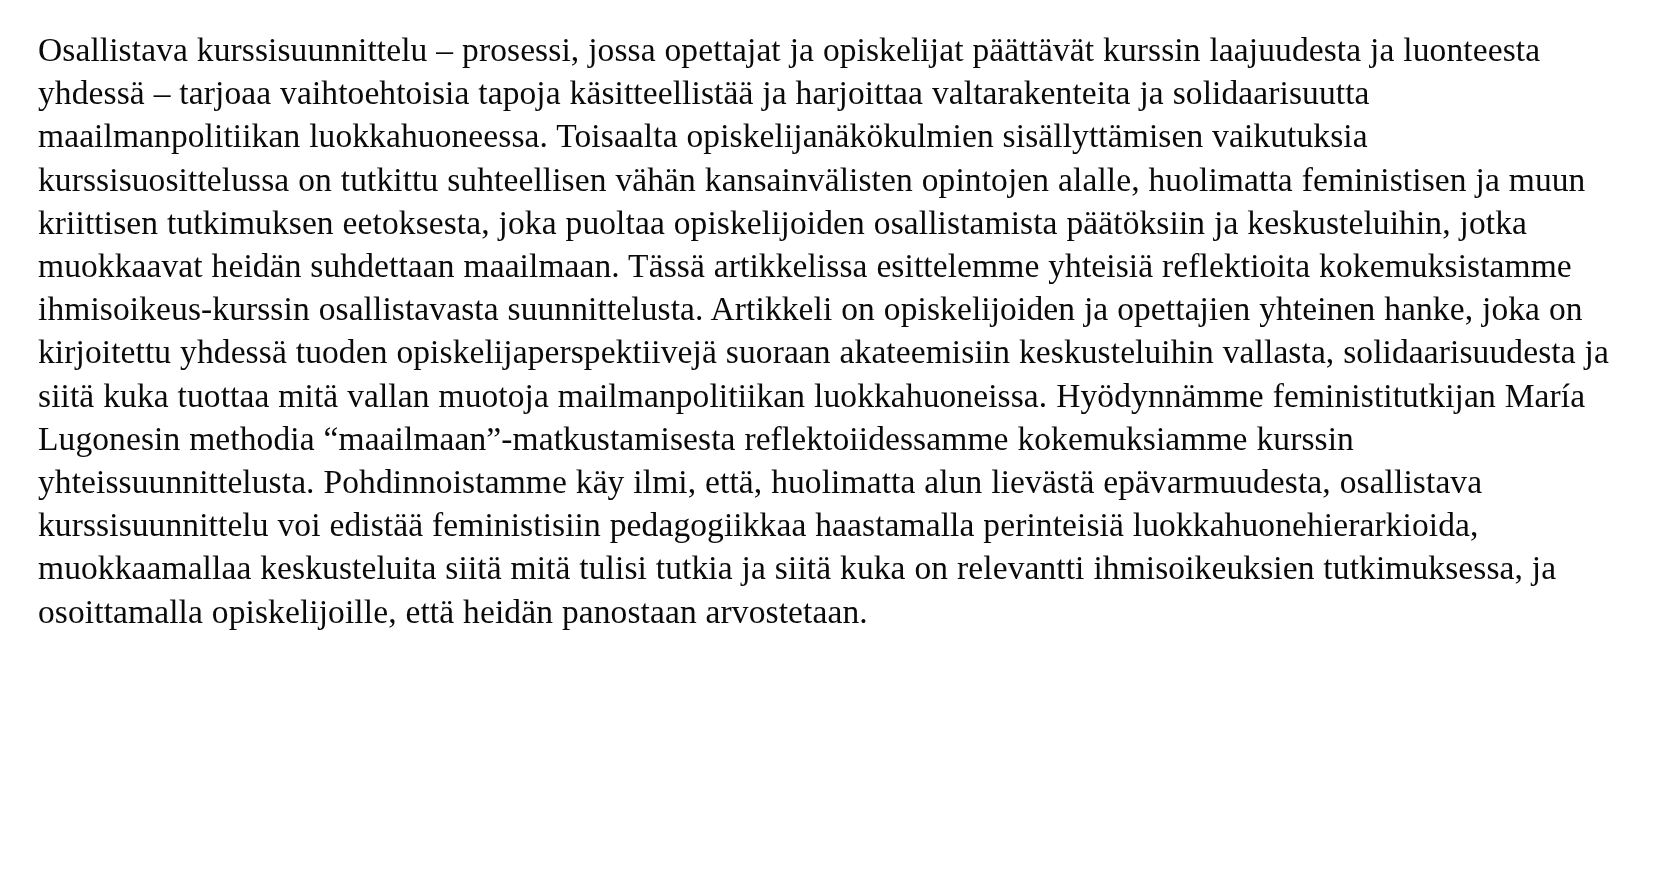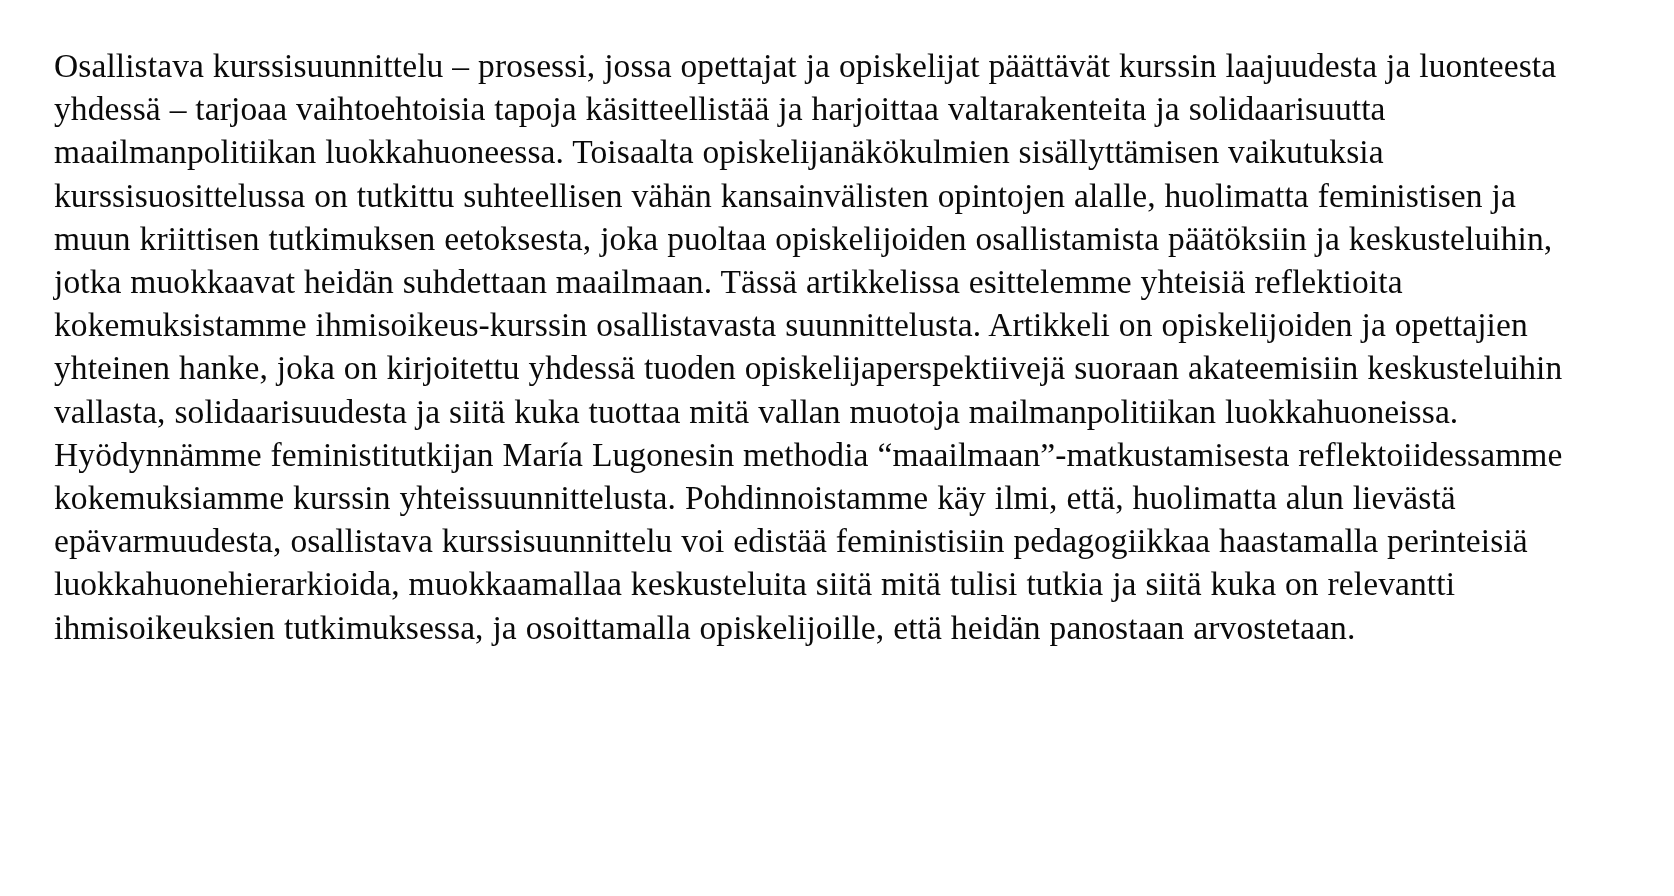--- a/index.html
+++ b/index.html
@@ -20,21 +20,21 @@
     height: 896px;
     padding: 28px 60px 20px 38px;
     background: #ffffff;
   }
   .abstract-paragraph {
     font-family: "Liberation Serif", "DejaVu Serif", serif;
     font-size: 33.5px;
     line-height: 43.2px;
     text-align: left;
     color: #0a0a0a;
-    margin: 16px;
+    margin: 0;
     letter-spacing: 0.1px;
     word-spacing: 0.4px;
     white-space: pre-wrap;
   }
 </style>
 </head>
 <body>
 
 <div class="page">
   <p class="abstract-paragraph">Osallistava kurssisuunnittelu – prosessi, jossa opettajat ja opiskelijat päättävät kurssin laajuudesta ja luonteesta yhdessä – tarjoaa vaihtoehtoisia tapoja käsitteellistää ja harjoittaa valtarakenteita ja solidaarisuutta maailmanpolitiikan luokkahuoneessa. Toisaalta opiskelijanäkökulmien sisällyttämisen vaikutuksia kurssisuosittelussa on tutkittu suhteellisen vähän kansainvälisten opintojen alalle, huolimatta feministisen ja muun kriittisen tutkimuksen eetoksesta, joka puoltaa opiskelijoiden osallistamista päätöksiin ja keskusteluihin, jotka muokkaavat heidän suhdettaan maailmaan. Tässä artikkelissa esittelemme yhteisiä reflektioita kokemuksistamme ihmisoikeus-kurssin osallistavasta suunnittelusta. Artikkeli on opiskelijoiden ja opettajien yhteinen hanke, joka on kirjoitettu yhdessä tuoden opiskelijaperspektiivejä suoraan akateemisiin keskusteluihin vallasta, solidaarisuudesta ja siitä kuka tuottaa mitä vallan muotoja mailmanpolitiikan luokkahuoneissa. Hyödynnämme feministitutkijan María Lugonesin methodia “maailmaan”-matkustamisesta reflektoiidessamme kokemuksiamme kurssin yhteissuunnittelusta. Pohdinnoistamme käy ilmi, että, huolimatta alun lievästä epävarmuudesta, osallistava kurssisuunnittelu voi edistää feministisiin pedagogiikkaa haastamalla perinteisiä luokkahuonehierarkioida, muokkaamallaa keskusteluita siitä mitä tulisi tutkia ja siitä kuka on relevantti ihmisoikeuksien tutkimuksessa, ja osoittamalla opiskelijoille, että heidän panostaan arvostetaan.</p>

